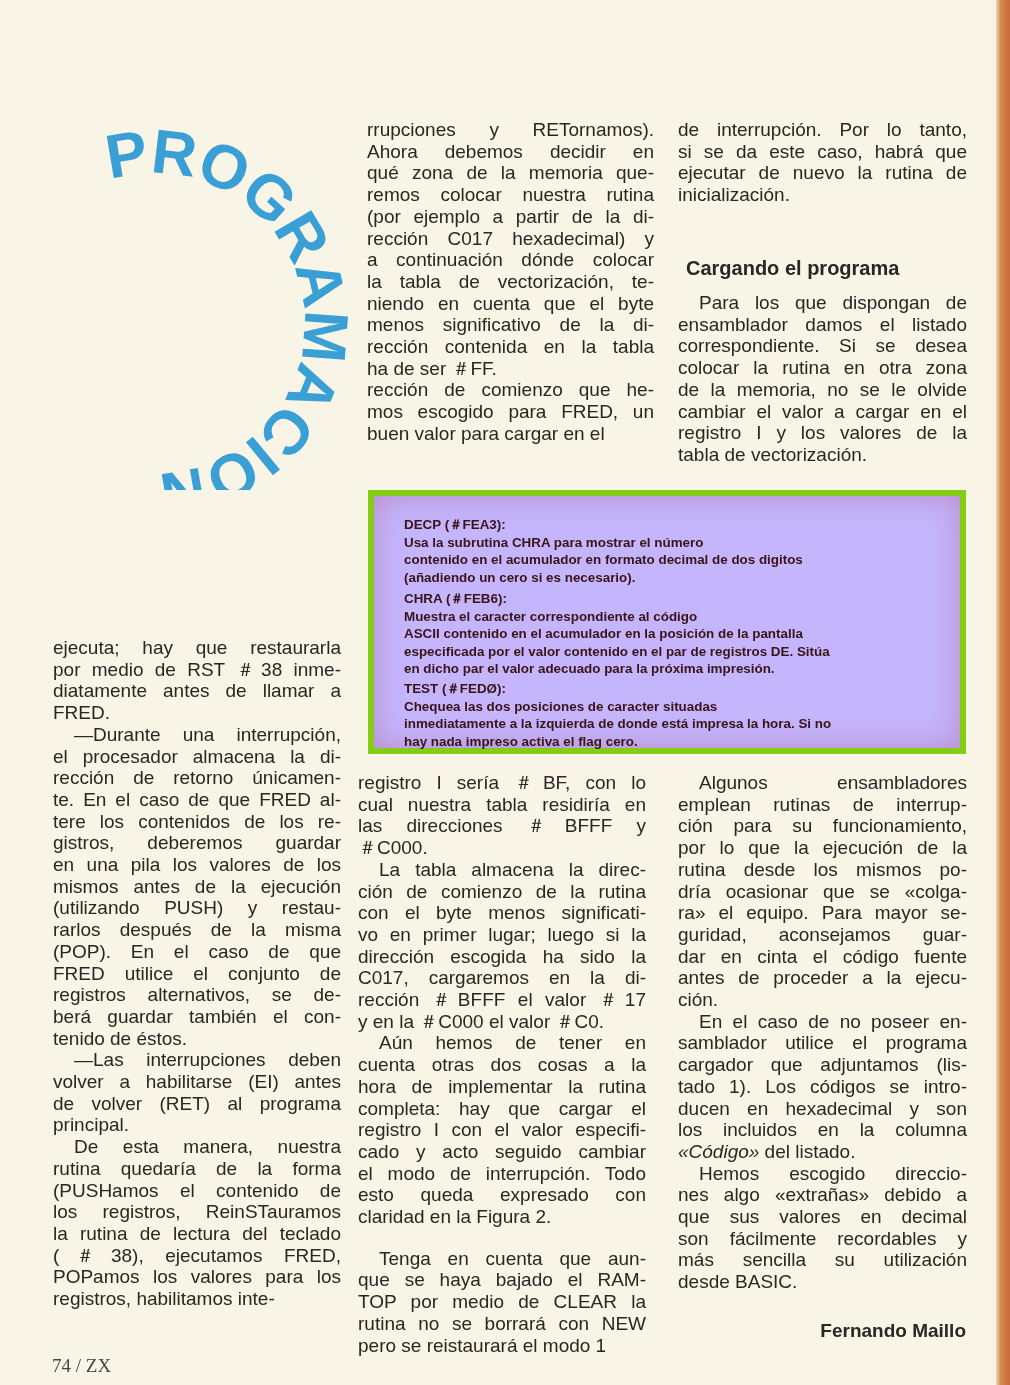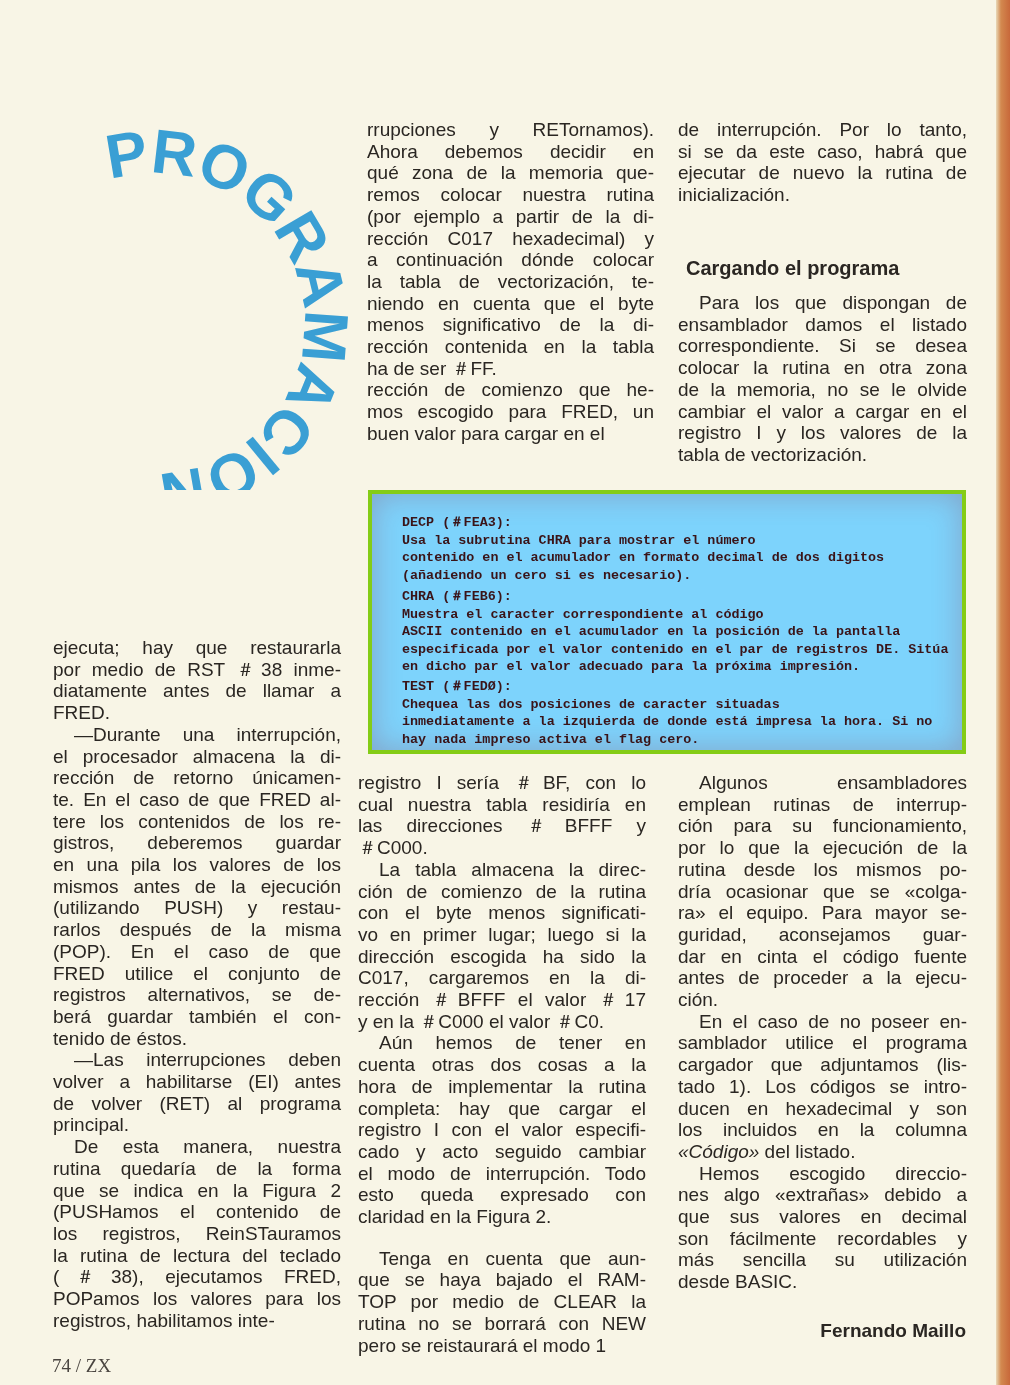--- a/index.html
+++ b/index.html
@@ -18,24 +18,23 @@
     text-align: justify; color: #2a2622;
   }
   .col .line { display: block; text-align-last: justify; text-indent: 0; }
   .col .last { display: block; text-align-last: left; text-indent: 0; }
   h2 {
     position: absolute; margin: 8px; font-size: 20px; font-weight: bold;
     color: #2a2622;
   }
   .redbox {
     position: absolute; left: 368px; top: 490px; width: 598px; height: 264px;
-    background: #7dd3fc;
-    border: 4px solid #84cc16; box-sizing: border-box;
+    background: #c4b5fd;
+    border: 6px solid #84cc16; box-sizing: border-box;
     box-shadow: inset 0 0 30px rgba(150,20,40,0.25);
-    font-family: Liberation Mono, monospace;
   }
   .redbox .entry { position: absolute; left: 30px; font-size: 13.4px; line-height: 17.5px; font-weight: bold; color: #3a1418; }
   .redbox .entry .head { display: block; }
   .redbox .entry .body { display: block; }
   .logo { position: absolute; left: 40px; top: 100px; width: 320px; height: 390px; }
   .footer { position: absolute; left: 52px; top: 1355px; font-family: "Liberation Serif", serif; font-size: 19px; color: #4a4540; }
   .author { position: absolute; right: 44px; top: 1320px; font-size: 19px; font-weight: bold; color: #2a2622; }
   .quoteit { font-style: italic; }
 </style>
 </head>
@@ -150,21 +149,20 @@
     </div>
     <div>
       <span class="line" style="padding-left: 21px;">—Las interrupciones deben</span>
       <span class="line">volver a habilitarse (EI) antes</span>
       <span class="line">de volver (RET) al programa</span>
       <span class="last">principal.</span>
     </div>
     <div>
       <span class="line" style="padding-left: 21px;">De esta manera, nuestra</span>
       <span class="line">rutina quedaría de la forma</span>
-      <span class="line">que se indica en la Figura 2</span>
       <span class="line">(PUSHamos el contenido de</span>
       <span class="line">los registros, ReinSTauramos</span>
       <span class="line">la rutina de lectura del teclado</span>
       <span class="line">(＃38), ejecutamos FRED,</span>
       <span class="line">POPamos los valores para los</span>
       <span class="last">registros, habilitamos inte-</span>
     </div>
   </div>
 
 <div class="col" id="mid-bottom" style="left:358px; top:772px; width:288px;">

